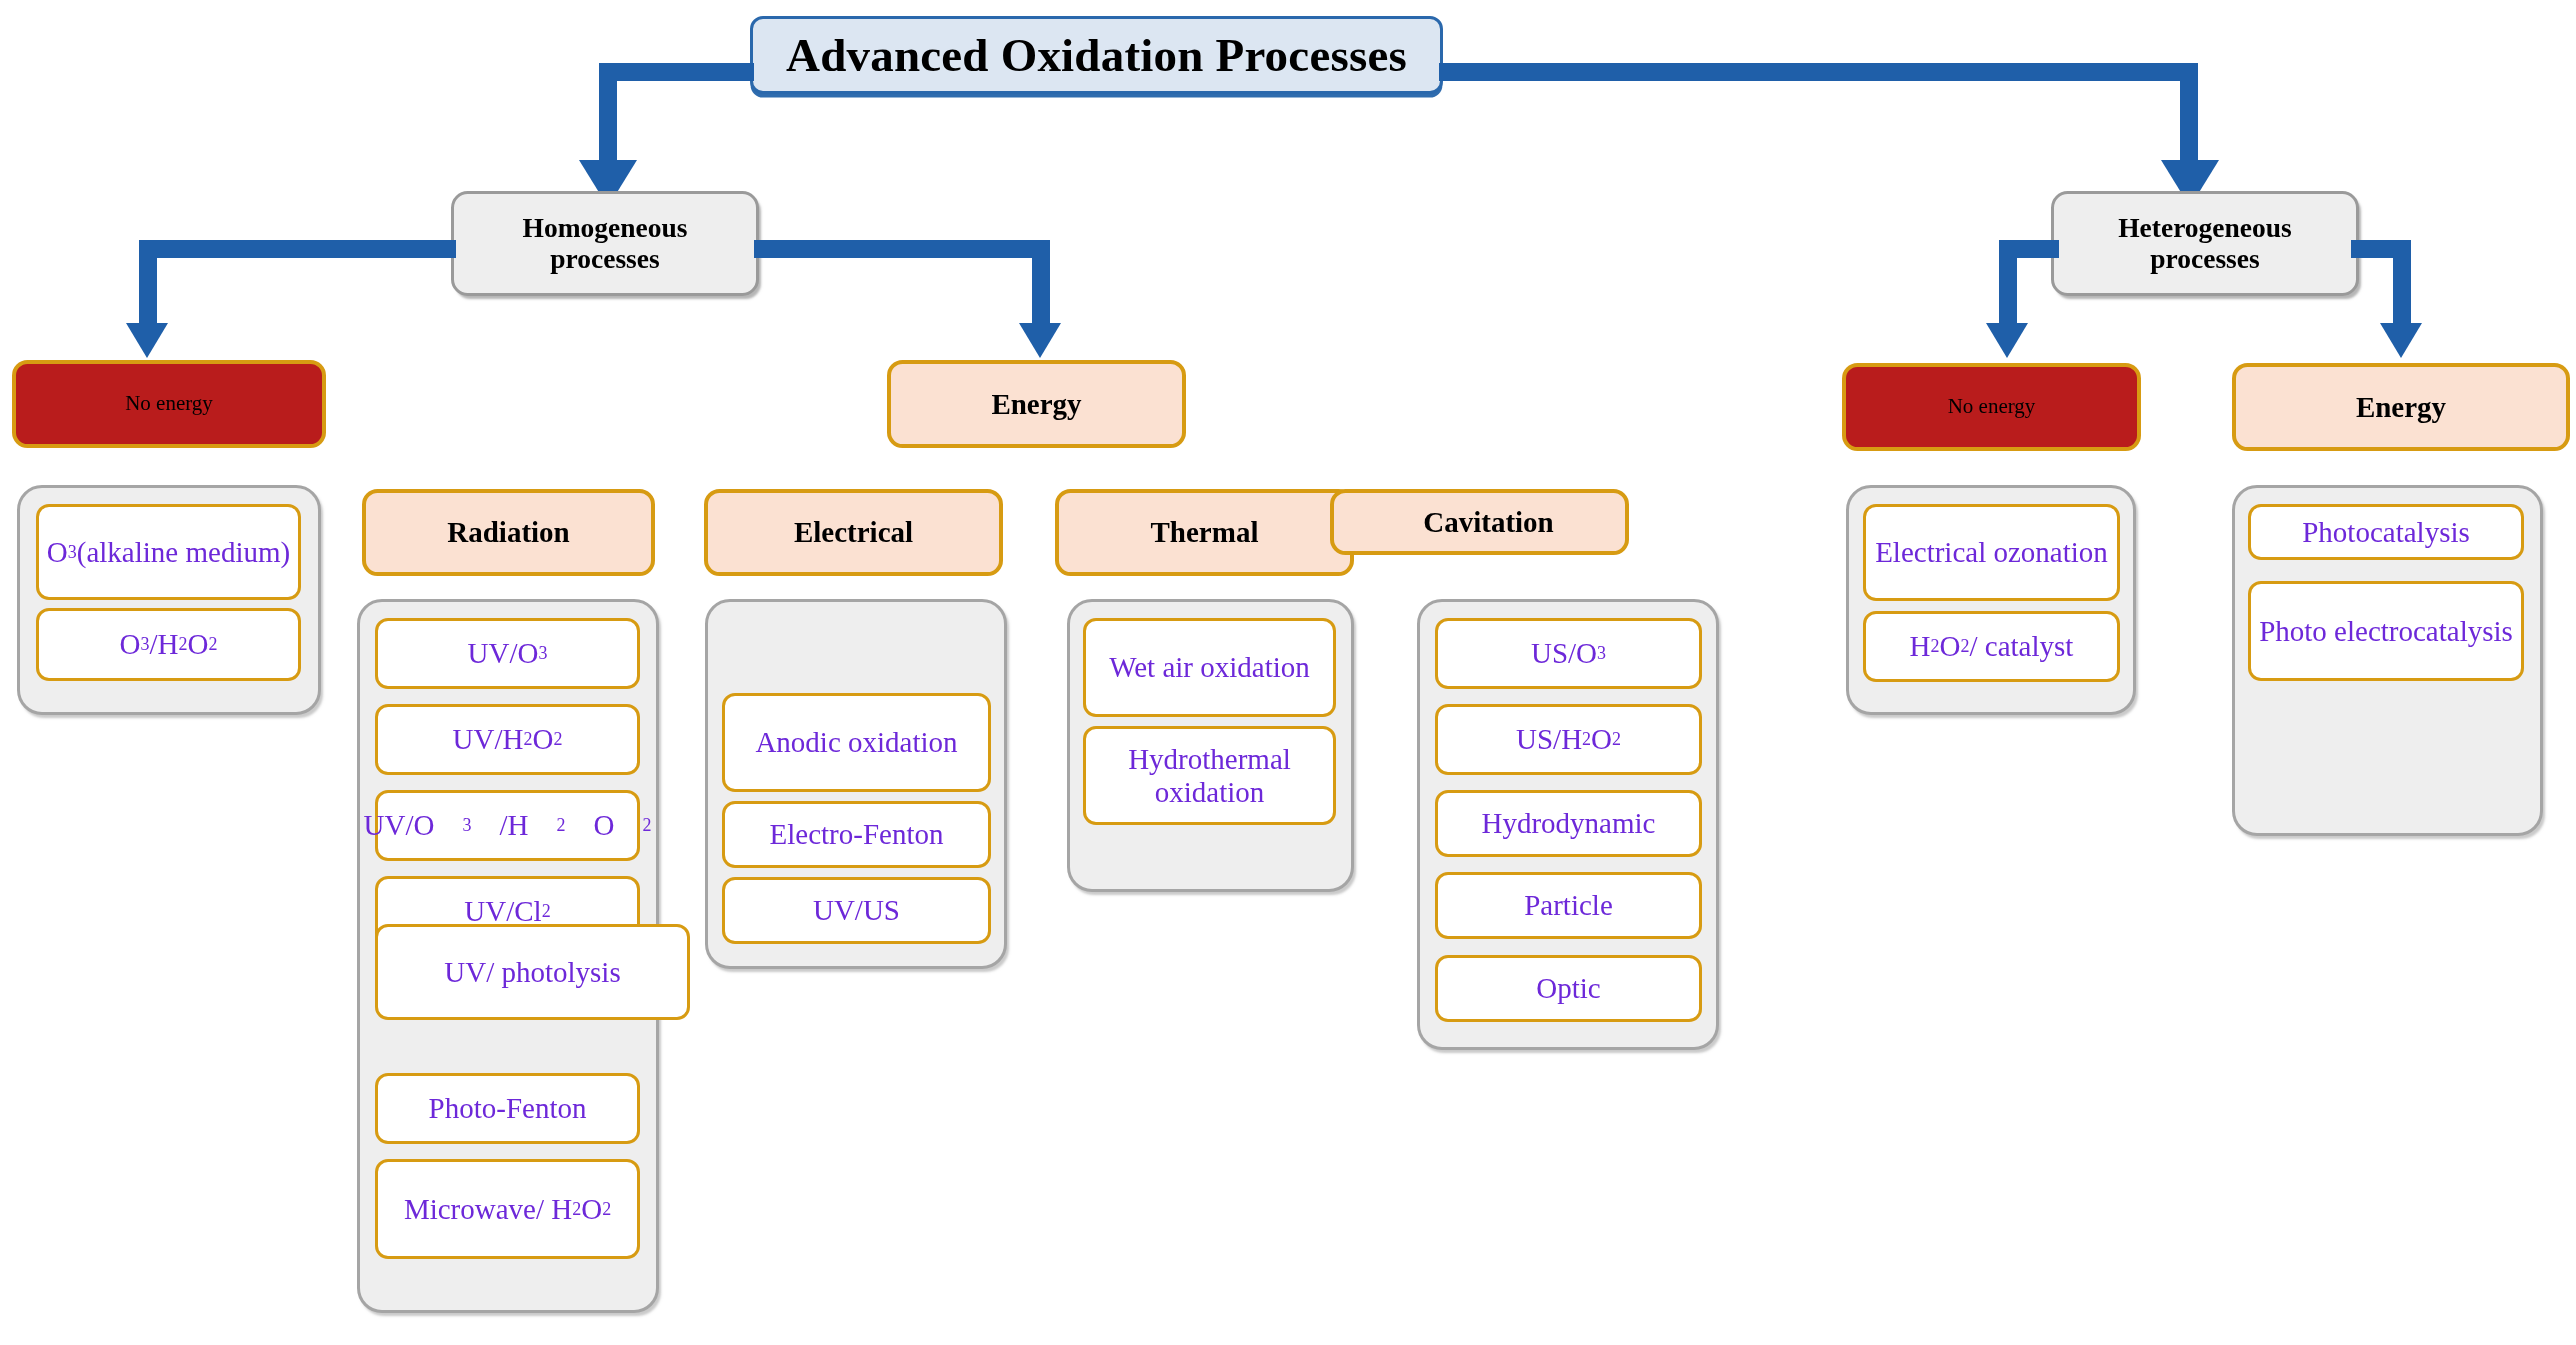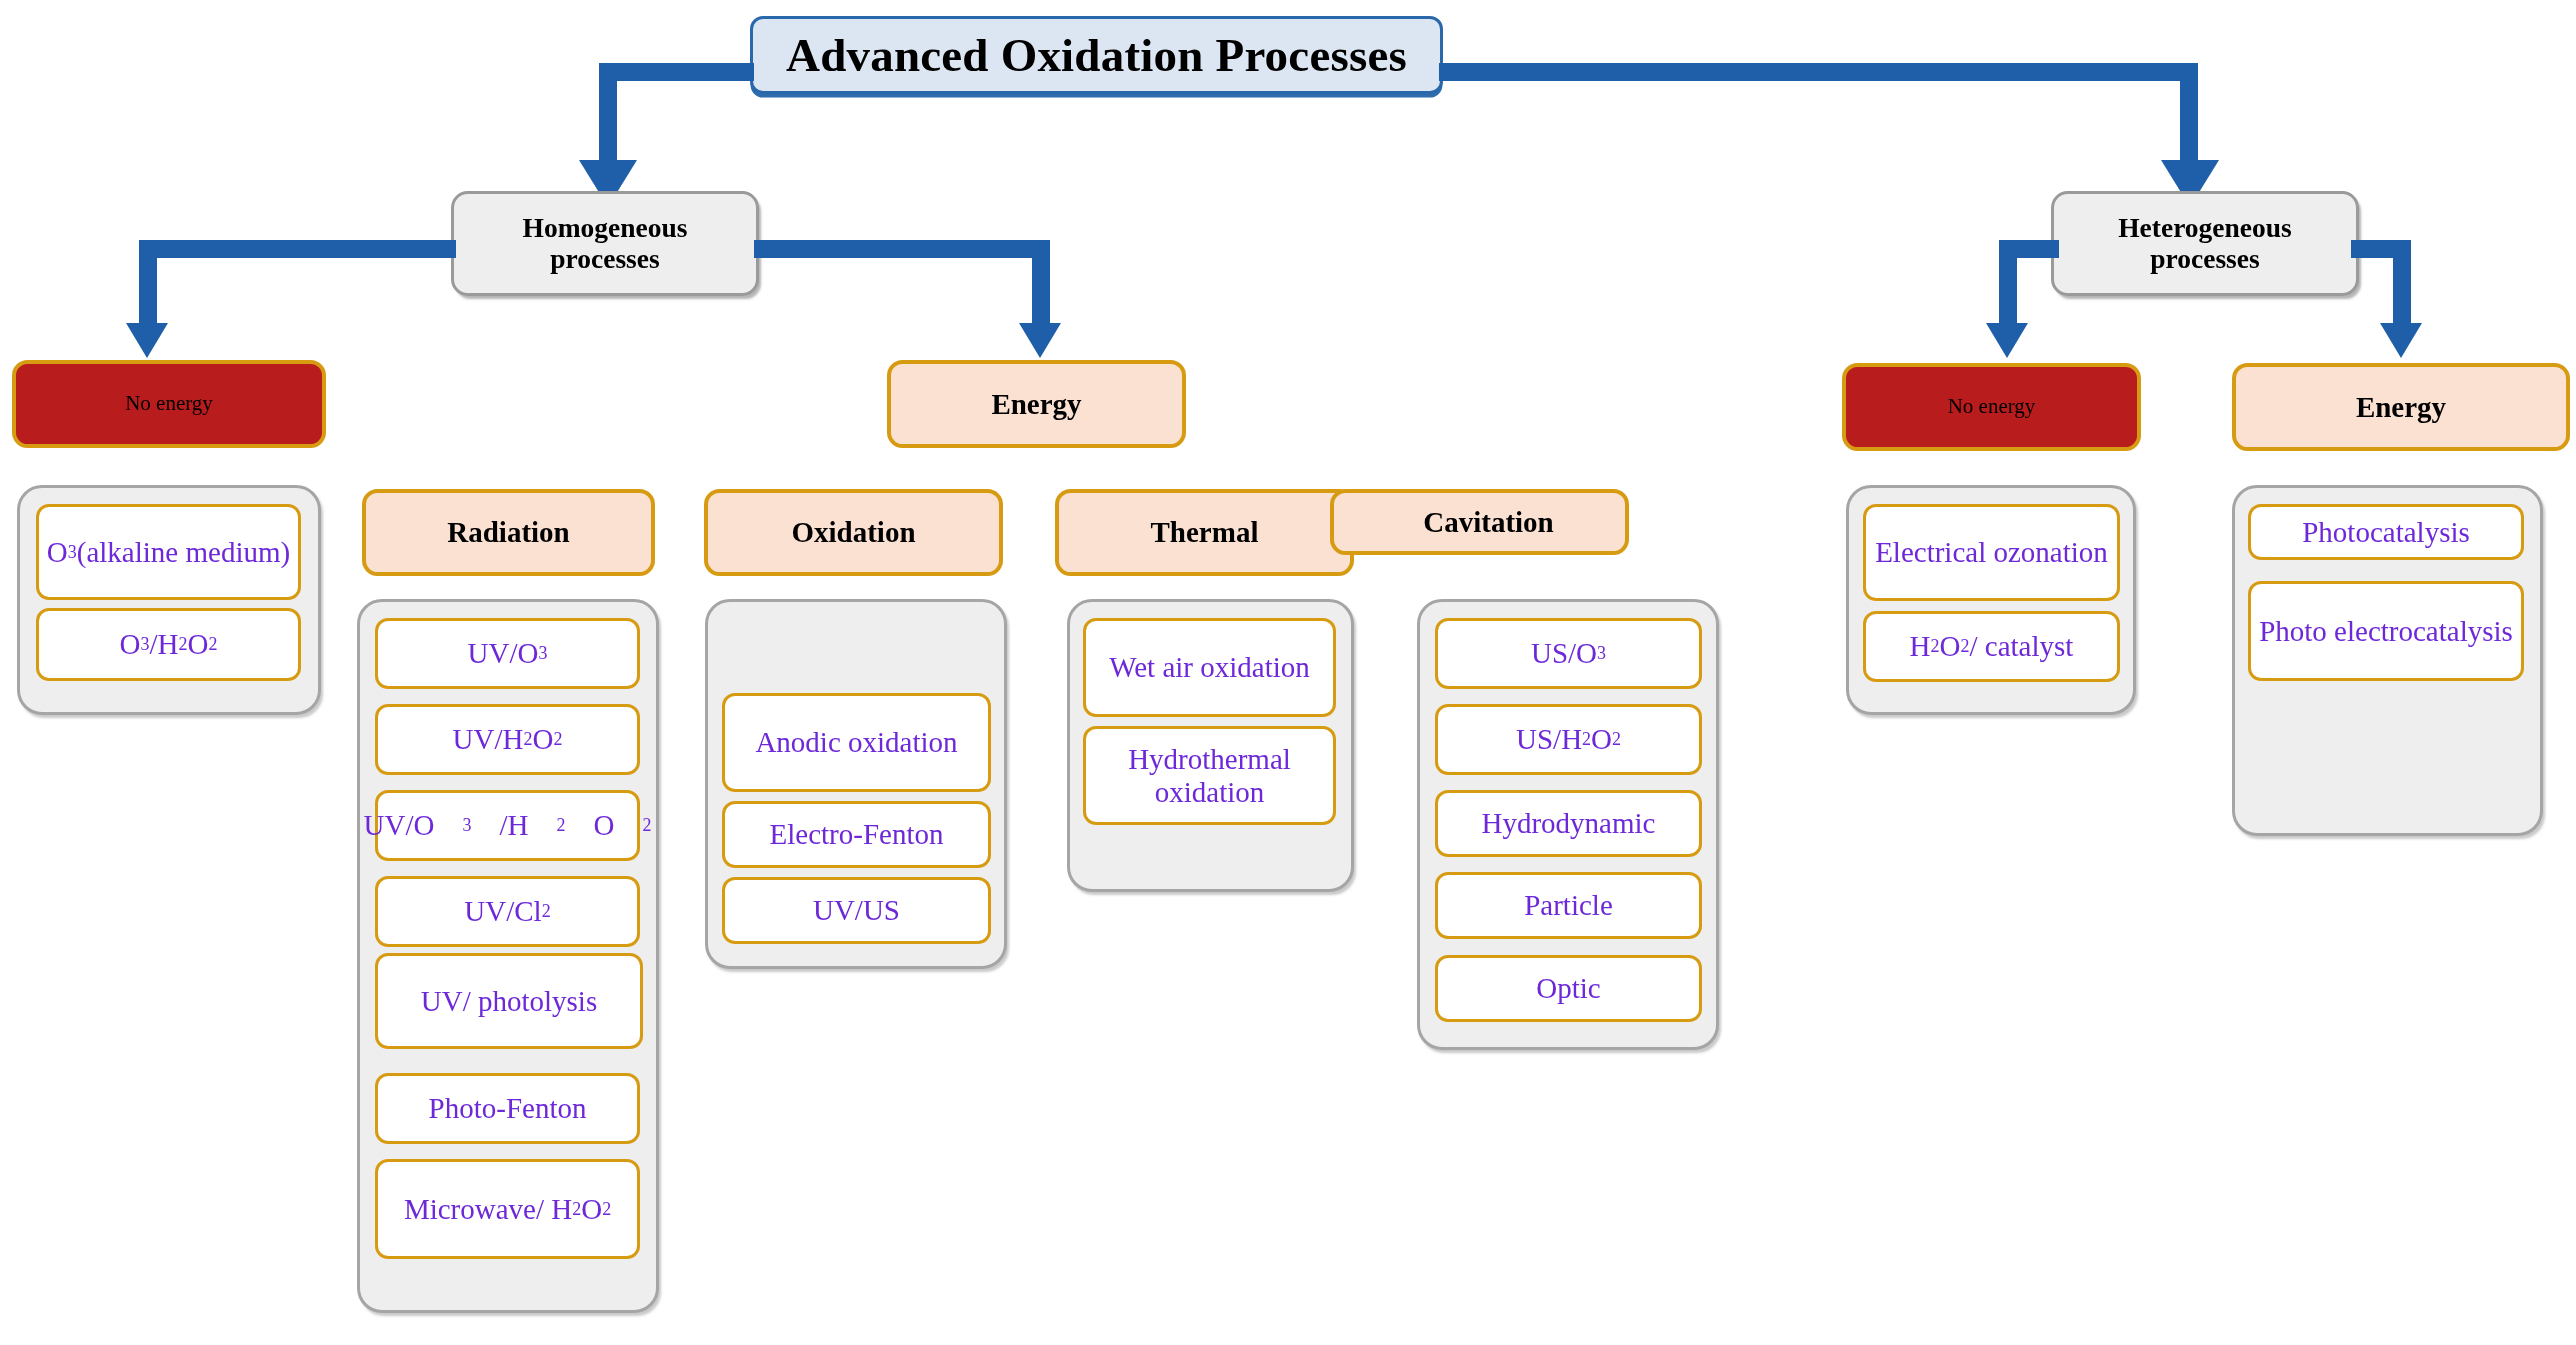--- a/index.html
+++ b/index.html
@@ -118,25 +118,25 @@
   <div class="chip" style="left:36px;top:608px;width:265px;height:73px;">O<sub>3</sub>/H<sub>2</sub>O<sub>2</sub></div>
 
   <div class="node peach" style="left:887px;top:360px;width:299px;height:88px;">Energy</div>
 
   <div class="node peach" style="left:362px;top:489px;width:293px;height:87px;">Radiation</div>
   <div class="container" style="left:357px;top:599px;width:302px;height:714px;"></div>
   <div class="chip" style="left:375px;top:618px;width:265px;height:71px;">UV/O<sub>3</sub></div>
   <div class="chip" style="left:375px;top:704px;width:265px;height:71px;">UV/H<sub>2</sub>O<sub>2</sub></div>
   <div class="chip" style="left:375px;top:790px;width:265px;height:71px;gap:28px;">UV/O<sub>3</sub>/H<sub>2</sub>O<sub>2</sub></div>
   <div class="chip" style="left:375px;top:876px;width:265px;height:71px;">UV/Cl<sub>2</sub></div>
-  <div class="chip" style="left:375px;top:953px;width:268px;height:96px;">UV/ photolysis</div>
+  <div class="chip" style="left:375px;top:924px;width:315px;height:96px;">UV/ photolysis</div>
   <div class="chip" style="left:375px;top:1073px;width:265px;height:71px;">Photo-Fenton</div>
   <div class="chip" style="left:375px;top:1159px;width:265px;height:100px;">Microwave/ H<sub>2</sub>O<sub>2</sub></div>
 
-  <div class="node peach" style="left:704px;top:489px;width:299px;height:87px;">Oxidation</div>
+  <div class="node peach" style="left:704px;top:489px;width:299px;height:87px;">Electrical</div>
   <div class="container" style="left:705px;top:599px;width:302px;height:370px;"></div>
   <div class="chip" style="left:722px;top:693px;width:269px;height:99px;">Anodic oxidation</div>
   <div class="chip" style="left:722px;top:801px;width:269px;height:67px;">Electro-Fenton</div>
   <div class="chip" style="left:722px;top:877px;width:269px;height:67px;">UV/US</div>
 
   <div class="node peach" style="left:1055px;top:489px;width:299px;height:87px;">Thermal</div>
   <div class="container" style="left:1067px;top:599px;width:287px;height:293px;"></div>
   <div class="chip" style="left:1083px;top:618px;width:253px;height:99px;">Wet air oxidation</div>
   <div class="chip" style="left:1083px;top:726px;width:253px;height:99px;">Hydrothermal oxidation</div>
 

